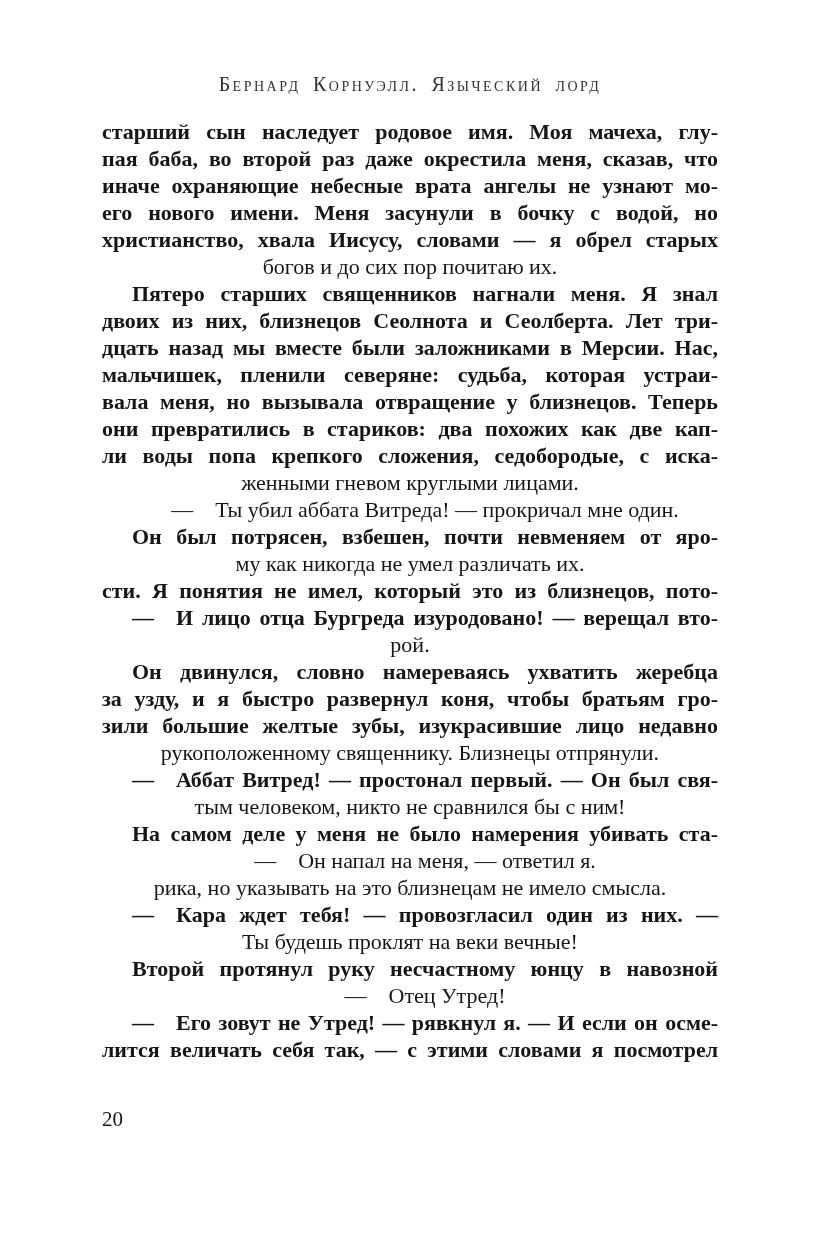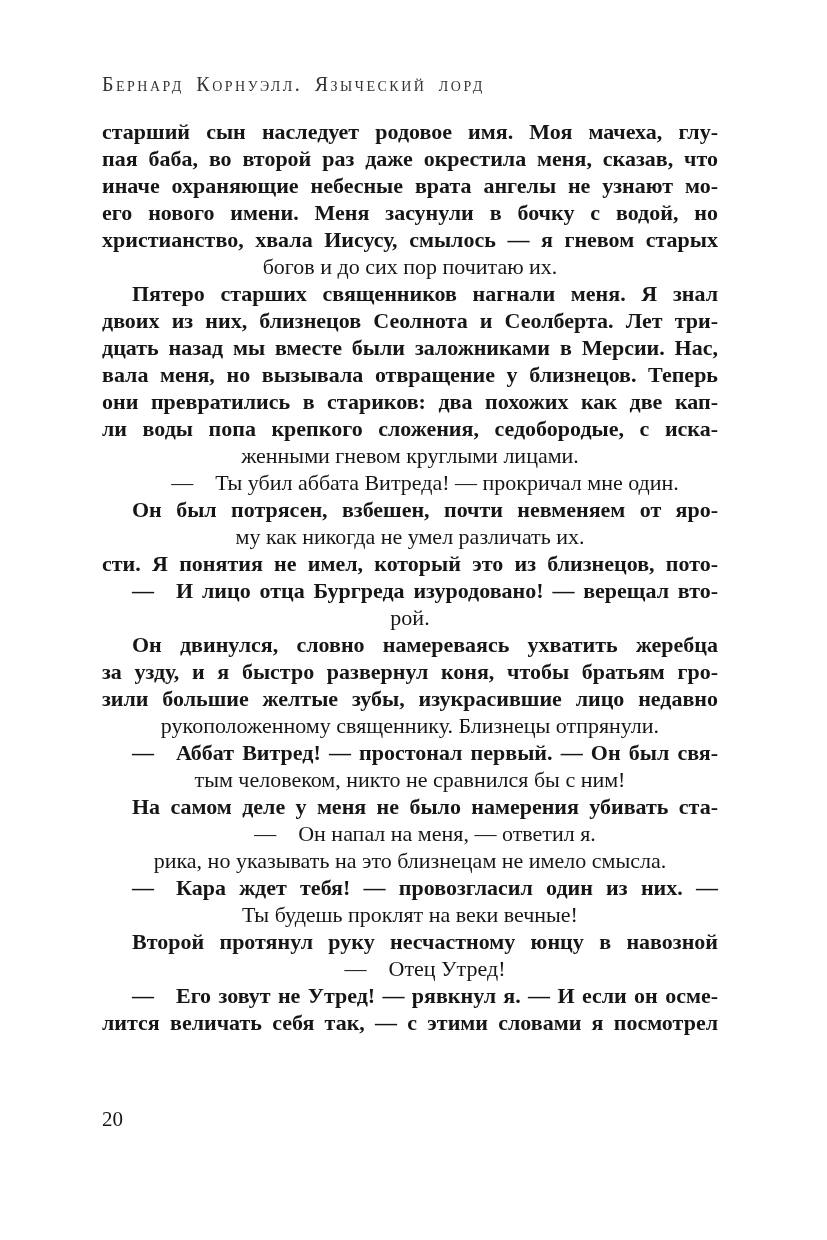--- a/index.html
+++ b/index.html
@@ -14,21 +14,21 @@
     background: #ffffff;
     font-family: "Liberation Serif", "DejaVu Serif", serif;
     color: #151515;
     overflow: hidden;
   }
   .running-head {
     position: absolute;
     top: 73px;
     left: 102px;
     width: 616px;
-    text-align: left;
+    text-align: center;
     font-size: 20px;
     line-height: 22px;
     font-variant: small-caps;
     letter-spacing: 2.5px;
     word-spacing: 5px;
     color: #323232;
     white-space: nowrap;
   }
   .text-block {
     position: absolute;
@@ -70,25 +70,26 @@
 
 <div class="page">
 
   <div class="running-head">Бернард Корнуэлл. Языческий лорд</div>
 
   <div class="text-block">
     <div class="ln j">старший сын наследует родовое имя. Моя мачеха, глу-</div>
     <div class="ln j">пая баба, во второй раз даже окрестила меня, сказав, что</div>
     <div class="ln j">иначе охраняющие небесные врата ангелы не узнают мо-</div>
     <div class="ln j">его нового имени. Меня засунули в бочку с водой, но</div>
-    <div class="ln j">христианство, хвала Иисусу, смылось — я гневом старых</div>
+    <div class="ln j">христианство, хвала Иисусу, словами — я обрел старых</div>
     <div class="ln">богов и до сих пор почитаю их.</div>
     <div class="ln j in">Пятеро старших священников нагнали меня. Я знал</div>
     <div class="ln j">двоих из них, близнецов Сеолнота и Сеолберта. Лет три-</div>
     <div class="ln j">дцать назад мы вместе были заложниками в Мерсии. Нас,</div>
+    <div class="ln j">мальчишек, пленили северяне: судьба, которая устраи-</div>
     <div class="ln j">вала меня, но вызывала отвращение у близнецов. Теперь</div>
     <div class="ln j">они превратились в стариков: два похожих как две кап-</div>
     <div class="ln j">ли воды попа крепкого сложения, седобородые, с иска-</div>
     <div class="ln">женными гневом круглыми лицами.</div>
     <div class="ln in">— Ты убил аббата Витреда! — прокричал мне один.</div>
     <div class="ln j in">Он был потрясен, взбешен, почти невменяем от яро-</div>
     <div class="ln">му как никогда не умел различать их.</div>
     <div class="ln j">сти. Я понятия не имел, который это из близнецов, пото-</div>
     <div class="ln j in">— И лицо отца Бургреда изуродовано! — верещал вто-</div>
     <div class="ln">рой.</div>

